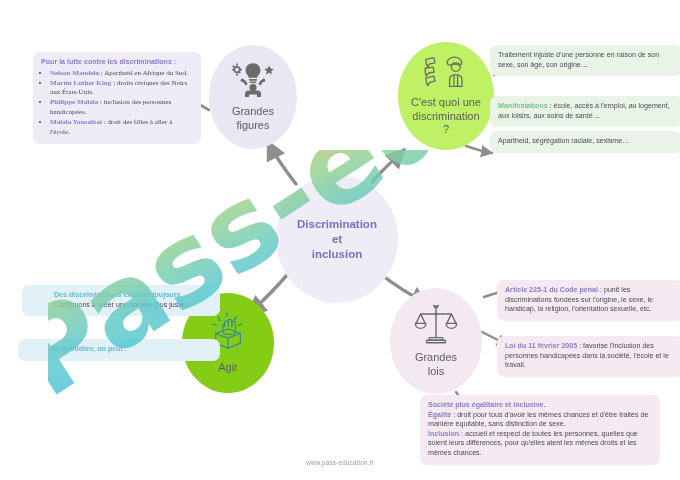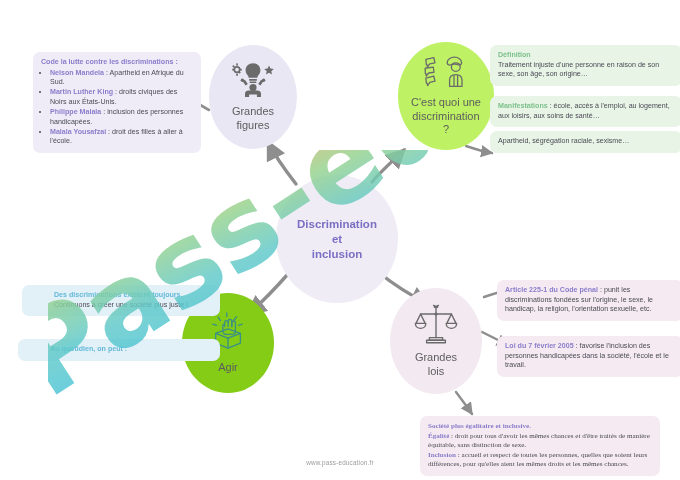--- a/index.html
+++ b/index.html
@@ -30,41 +30,41 @@
   #node-figures{left:209px;top:45px;width:88px;height:104px;background:#eae7f4;}
   #node-quoi   {left:398px;top:42px;width:96px;height:108px;background:#bef264;}
   #node-agir   {left:182px;top:293px;width:92px;height:100px;background:#84cc16;}
   #node-lois   {left:390px;top:288px;width:92px;height:106px;background:#f3e9f0;}
 
   
   .box{position:absolute;border-radius:7px;padding:6px 8px;z-index:5;
        font-size:7.1px;line-height:9.6px;color:#4a4a55;}
   .box .hd{font-weight:bold;display:block;}
   .box ul{margin:1px 0 0 0;padding-left:9px;}
-  .box li{margin:0 0 0.5px 0;}
+  .box li{margin:0 0 0.5px 0;font-family:Liberation Serif, serif;}
   .box b{font-weight:bold;}
 
   .violet{background:#efecf7;}
   .violet .hd,.violet b,.violet .kw{color:#8a7ecb;}
   .green{background:#e8f4e6;}
   .green .hd,.green .kw{color:#7cc08a;}
   .blue{background:#e2f0f8;padding-left:32px;}
   .blue .hd,.blue .kw{color:#64b9d8;}
   .pink{background:#f5eaf1;}
   .pink .hd,.pink .kw{color:#8a7ecb;}
 
   #box-figures{left:33px;top:52px;width:152px;}
   #box-def    {left:490px;top:45px;width:176px;}
   #box-manif  {left:490px;top:96px;width:176px;}
   #box-passe  {left:490px;top:131px;width:176px;}
   #box-agir1  {left:22px;top:285px;width:158px;}
   #box-agir2  {left:18px;top:339px;width:162px;}
   #box-loi1   {left:497px;top:280px;width:170px;}
   #box-loi2   {left:497px;top:336px;width:170px;}
-  #box-soc    {left:420px;top:416px;width:224px;font-family:Liberation Serif, serif;}
+  #box-soc    {left:420px;top:395px;width:224px;}
 
   .footer{position:absolute;left:0;top:459px;width:680px;text-align:center;
           font-size:6.3px;color:#9b9b9b;letter-spacing:0.2px;z-index:7;}
 </style>
 </head>
 <body>
 
 <div class="stage">
 
   <svg class="links" viewBox="0 0 680 480">
@@ -200,31 +200,30 @@
         </g>
       </svg>
     </span>
     <span class="nlbl">
       <span>Grandes</span><br>
       <span>lois</span>
     </span>
   </div>
 
   <div class="box violet" id="box-figures">
-    <span class="hd">Code la lutte contre les discriminations :</span>
+    <span class="hd">Pour la lutte contre les discriminations :</span>
     <ul>
       <li><b>Nelson Mandela</b><span> : Apartheid en Afrique du Sud.</span></li>
       <li><b>Martin Luther King</b><span> : droits civiques des Noirs aux États-Unis.</span></li>
       <li><b>Philippe Malala</b><span> : inclusion des personnes handicapées.</span></li>
       <li><b>Malala Yousafzai</b><span> : droit des filles à aller à l'école.</span></li>
     </ul>
   </div>
 
   <div class="box green" id="box-def">
-    <span class="hd">Définition</span>
     <span>Traitement injuste d'une personne en raison de son sexe, son âge, son origine…</span>
   </div>
 
   <div class="box green" id="box-manif">
     <b class="kw">Manifestations</b><span> : école, accès à l'emploi, au logement, aux loisirs, aux soins de santé…</span>
   </div>
 
   <div class="box green" id="box-passe">
     <span>Apartheid, ségrégation raciale, sexisme…</span>
   </div>
@@ -236,21 +235,21 @@
 
   <div class="box blue" id="box-agir2">
     <span class="hd">Au quotidien, on peut :</span>
   </div>
 
   <div class="box pink" id="box-loi1">
     <b class="kw">Article 225-1 du Code pénal</b><span> : punit les discriminations fondées sur l'origine, le sexe, le handicap, la religion, l'orientation sexuelle, etc.</span>
   </div>
 
   <div class="box pink" id="box-loi2">
-    <b class="kw">Loi du 7 février 2005</b><span> : favorise l'inclusion des personnes handicapées dans la société, l'école et le travail.</span>
+    <b class="kw">Loi du 11 février 2005</b><span> : favorise l'inclusion des personnes handicapées dans la société, l'école et le travail.</span>
   </div>
 
   <div class="box pink" id="box-soc">
     <span class="hd">Société plus égalitaire et inclusive.</span>
     <b class="kw">Égalité</b><span> : droit pour tous d'avoir les mêmes chances et d'être traités de manière équitable, sans distinction de sexe.</span><br>
     <b class="kw">Inclusion</b><span> : accueil et respect de toutes les personnes, quelles que soient leurs différences, pour qu'elles aient les mêmes droits et les mêmes chances.</span>
   </div>
 
   <svg class="watermark" viewBox="0 0 600 330">
     <defs>

